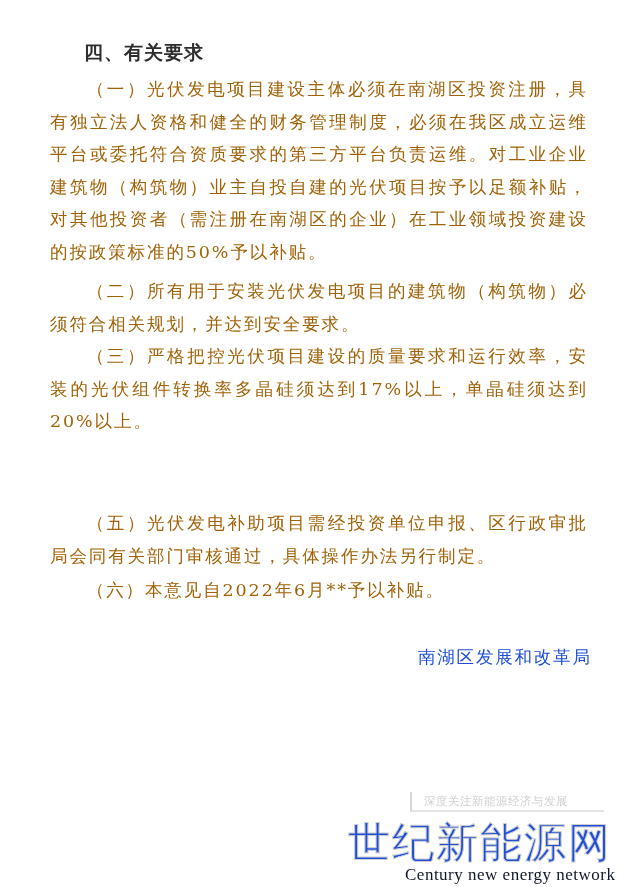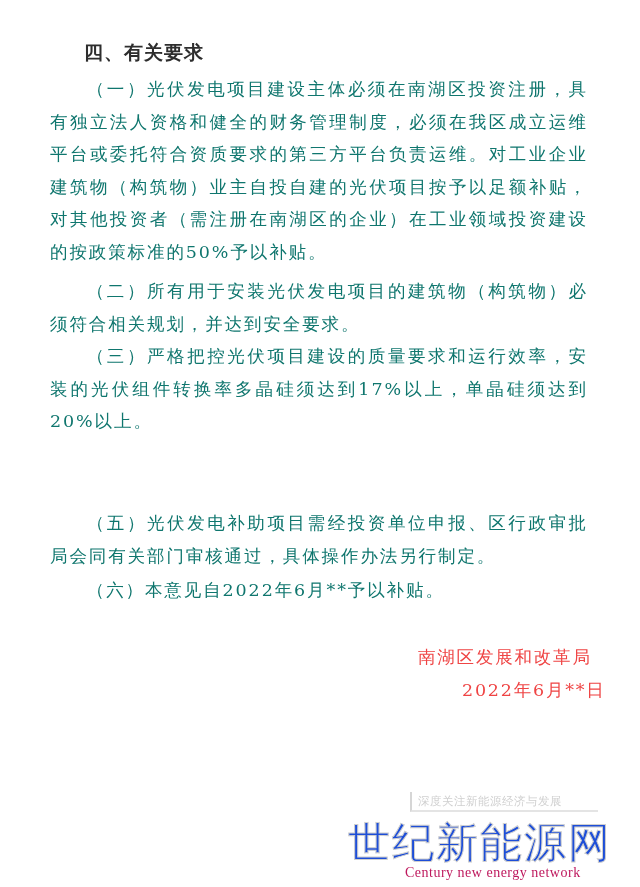--- a/index.html
+++ b/index.html
@@ -7,52 +7,51 @@
     width: 640px; height: 887px; background: #ffffff; position: relative; overflow: hidden;
     font-family: "DejaVu Serif", "Liberation Serif", serif; color: #3a3a3a;
   }
   .page { position: absolute; left: 0; top: 0; width: 544px; height: 887px; }
   .heading {
     position: absolute; left: 84px; top: 40px; font-size: 19px; font-weight: bold;
     font-family: "DejaVu Sans", sans-serif; color: #2e2e2e; letter-spacing: 1px;
   }
   .para {
     position: absolute; left: 50px; width: 538px; font-size: 17.5px; line-height: 32.5px;
-    text-indent: 2.1em; letter-spacing: 1.9px; text-align: justify; color: #0f766e;
+    text-indent: 2.1em; letter-spacing: 1.9px; text-align: justify; color: #a16207;
   }
   .sig {
-    position: absolute; font-size: 17.5px; color: #ef4444; letter-spacing: 1.8px; white-space: nowrap;
+    position: absolute; font-size: 17.5px; color: #1d4ed8; letter-spacing: 1.8px; white-space: nowrap;
   }
   .wm-top {
     position: absolute; left: 410px; top: 792px; width: 180px; height: 18px;
     border-left: 2px solid #d6d6d6; border-bottom: 2px solid #e4e4e4;
-    font-family: "DejaVu Sans", sans-serif; font-size: 11.5px; color: #d0d0d0; padding-left: 6px;
+    font-family: "DejaVu Sans", sans-serif; font-size: 11.5px; color: #d0d0d0; padding-left: 12px;
     letter-spacing: 0.5px; line-height: 18px; white-space: nowrap;
   }
   .wm-main {
     position: absolute; left: 348px; top: 815px; font-family: Liberation Sans, sans-serif;
     font-size: 42px; color: #1d4ed8; letter-spacing: 2px;
     -webkit-text-stroke: 1px #cfcfcf; white-space: nowrap; font-weight: 300;
   }
   .wm-en {
     position: absolute; left: 405px; top: 865px; font-family: "Liberation Serif", serif;
-    font-size: 14px; color: #be185d; letter-spacing: 0.5px; white-space: nowrap;
+    font-size: 17px; color: #0f172a; letter-spacing: 0.5px; white-space: nowrap;
   }
 </style>
 </head>
 <body>
 
 <div class="page">
   <div class="heading">四、有关要求</div>
 
   <div class="para" style="top:73px;">（一）光伏发电项目建设主体必须在南湖区投资注册，具有独立法人资格和健全的财务管理制度，必须在我区成立运维平台或委托符合资质要求的第三方平台负责运维。对工业企业建筑物（构筑物）业主自投自建的光伏项目按予以足额补贴，对其他投资者（需注册在南湖区的企业）在工业领域投资建设的按政策标准的50%予以补贴。</div>
   <div class="para" style="top:275px;">（二）所有用于安装光伏发电项目的建筑物（构筑物）必须符合相关规划，并达到安全要求。</div>
   <div class="para" style="top:340px;">（三）严格把控光伏项目建设的质量要求和运行效率，安装的光伏组件转换率多晶硅须达到17%以上，单晶硅须达到20%以上。</div>
   <div class="para" style="top:507px;">（五）光伏发电补助项目需经投资单位申报、区行政审批局会同有关部门审核通过，具体操作办法另行制定。</div>
   <div class="para" style="top:574px;">（六）本意见自2022年6月**予以补贴。</div>
 
   <div class="sig" style="left:418px; top:645px;">南湖区发展和改革局</div>
-  <div class="sig" style="left:462px; top:678px;">2022年6月**日</div>
 
   <div class="wm-top">深度关注新能源经济与发展</div>
   <div class="wm-main">世纪新能源网</div>
   <div class="wm-en">Century new energy network</div>
 </div>
 
 </body></html>

